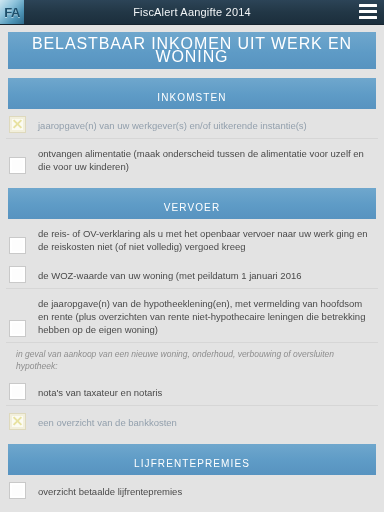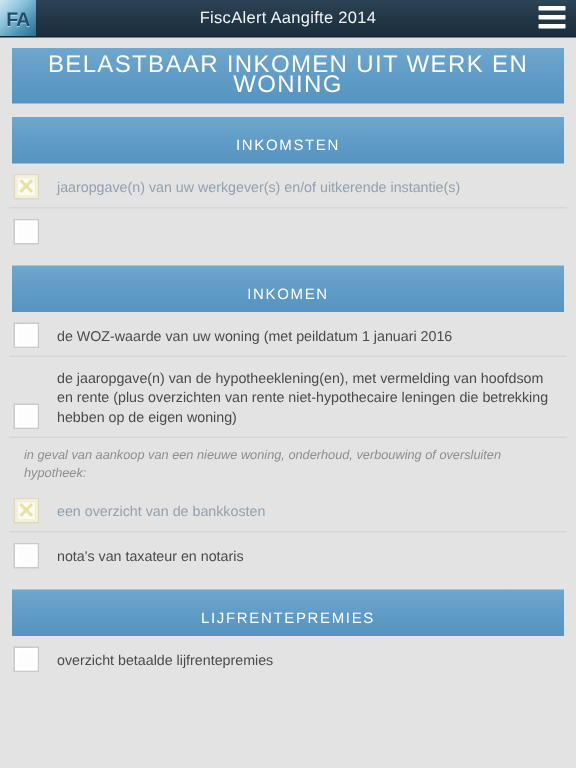--- a/index.html
+++ b/index.html
@@ -144,40 +144,47 @@
     </div>
     <div id="sections">
         <div class="section-header">INKOMSTEN</div>
         <div class="items">
           <div class="item done">
             <div class="cb checked"></div>
             <div class="item-label">jaaropgave(n) van uw werkgever(s) en/of uitkerende instantie(s)</div>
           </div>
           <div class="item">
             <div class="cb"></div>
+            <div class="item-label">ontvangen alimentatie (maak onderscheid tussen de alimentatie voor uzelf en die voor uw kinderen)</div>
           </div>
         </div>
-        <div class="section-header">INKOMEN</div>
+        <div class="section-header">VERVOER</div>
+        <div class="items">
+          <div class="item">
+            <div class="cb"></div>
+            <div class="item-label">de reis- of OV-verklaring als u met het openbaar vervoer naar uw werk ging en de reiskosten niet (of niet volledig) vergoed kreeg</div>
+          </div>
+        </div>
         <div class="items">
           <div class="item">
             <div class="cb"></div>
             <div class="item-label">de WOZ-waarde van uw woning (met peildatum 1 januari 2016</div>
           </div>
           <div class="item">
             <div class="cb"></div>
             <div class="item-label">de jaaropgave(n) van de hypotheeklening(en), met vermelding van hoofdsom en rente (plus overzichten van rente niet-hypothecaire leningen die betrekking hebben op de eigen woning)</div>
           </div>
           <div class="note">in geval van aankoop van een nieuwe woning, onderhoud, verbouwing of oversluiten hypotheek:</div>
+          <div class="item">
+            <div class="cb"></div>
+            <div class="item-label">nota's van taxateur en notaris</div>
+          </div>
           <div class="item done">
             <div class="cb checked"></div>
             <div class="item-label">een overzicht van de bankkosten</div>
-          </div>
-          <div class="item">
-            <div class="cb"></div>
-            <div class="item-label">nota's van taxateur en notaris</div>
           </div>
         </div>
         <div class="section-header">LIJFRENTEPREMIES</div>
         <div class="items">
           <div class="item">
             <div class="cb"></div>
             <div class="item-label">overzicht betaalde lijfrentepremies</div>
           </div>
         </div>
       </div>

